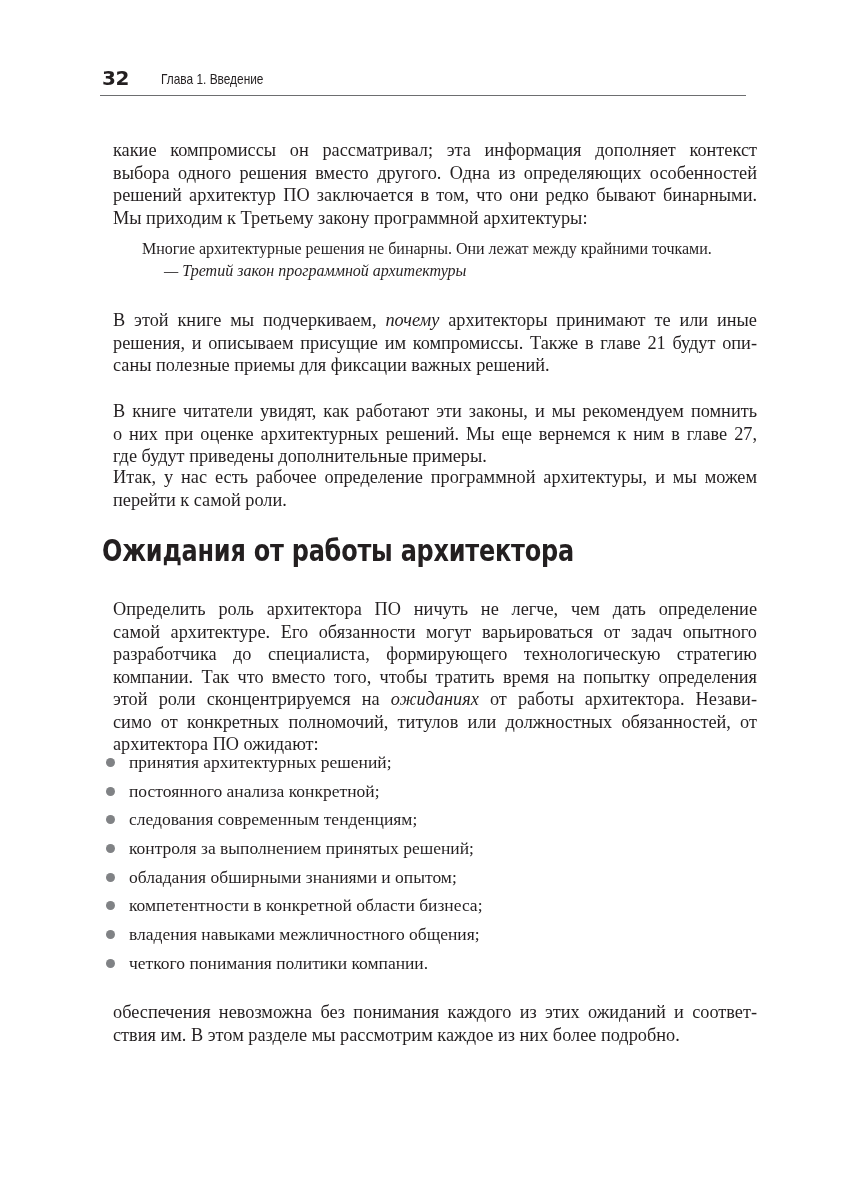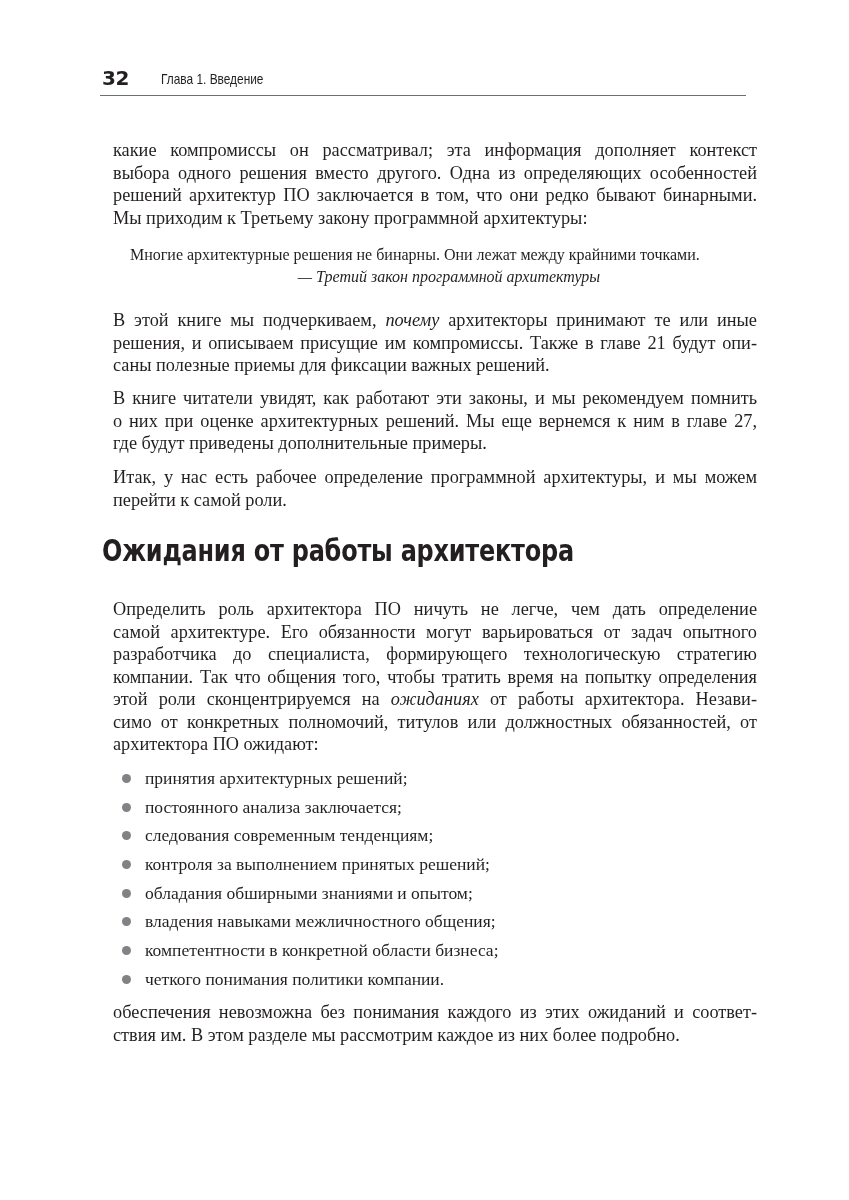--- a/index.html
+++ b/index.html
@@ -8,26 +8,26 @@
   .running-head { position: absolute; left: 102px; top: 66px; width: 644px; height: 30px; }
   .page-num { position: absolute; left: 0; top: 0; font-family: "DejaVu Sans", sans-serif; font-weight: bold; font-size: 20px; color: #231f20; letter-spacing: -0.5px; }
   .chapter { position: absolute; left: 59px; top: 5px; font-family: "Liberation Sans", sans-serif; font-size: 14.5px; color: #231f20; transform: scaleX(0.82); transform-origin: left; }
   .head-rule { position: absolute; left: 100px; top: 95px; width: 646px; height: 0; border-top: 1.5px solid #6d6e70; }
 
   .body-text { font-family: "Liberation Serif", serif; font-size: 18.3px; line-height: 22.5px; color: #231f20; }
   .p { position: absolute; left: 102px; width: 644px; margin: 11px; text-align: justify; }
   .p .line { display: block; text-align: justify; text-align-last: justify; white-space: nowrap; }
   .p .line.last { text-align-last: left; }
   .quote { position: absolute; left: 130px; width: 616px; font-family: "Liberation Serif", serif; font-size: 16px; line-height: 22px; color: #231f20; }
-  .quote .attrib { display: block; padding-left: 22px; font-style: italic; text-align: center; }
+  .quote .attrib { display: block; padding-left: 22px; font-style: italic; }
   em { font-style: italic; }
 
   .section-title { position: absolute; left: 102px; top: 533px; font-family: "DejaVu Sans", sans-serif; font-weight: bold; font-size: 30px; color: #231f20; transform: scaleX(0.80); transform-origin: left; white-space: nowrap; letter-spacing: -0.3px; }
 
-  .bullets { position: absolute; left: 102px; top: 751px; width: 644px; list-style: none; margin: 16px; padding: 0; }
+  .bullets { position: absolute; left: 102px; top: 751px; width: 644px; list-style: none; margin: 0; padding: 0; }
   .bullets li { position: relative; height: 28.7px; line-height: 22px; padding-left: 27px; font-family: "Liberation Serif", serif; font-size: 17.5px; color: #231f20; white-space: nowrap; }
   .bullets .dot { position: absolute; left: 4px; top: 7px; width: 9px; height: 9px; border-radius: 50%; background: #808285; }
 </style>
 </head>
 <body>
 
 <div class="page">
 
   <div class="running-head">
     <span class="page-num">32</span>
@@ -35,62 +35,62 @@
   </div>
   <div class="head-rule"></div>
 
   <div class="p body-text" style="top:128px;">
     <span class="line">какие компромиссы он рассматривал; эта информация дополняет контекст</span>
     <span class="line">выбора одного решения вместо другого. Одна из определяющих особенностей</span>
     <span class="line">решений архитектур ПО заключается в том, что они редко бывают бинарными.</span>
     <span class="line last">Мы приходим к Третьему закону программной архитектуры:</span>
   </div>
 
-  <div class="quote" style="top:244px;">
+  <div class="quote" style="top:238px;margin-left:12px;">
     <span style="display:block;white-space:nowrap;">Многие архитектурные решения не бинарны. Они лежат между крайними точками.</span>
     <span class="attrib">— Третий закон программной архитектуры</span>
   </div>
 
   <div class="p body-text" style="top:298px;">
     <span class="line"><span>В этой книге мы подчеркиваем, </span><em>почему</em><span> архитекторы принимают те или иные</span></span>
     <span class="line">решения, и описываем присущие им компромиссы. Также в главе 21 будут опи-</span>
     <span class="line last">саны полезные приемы для фиксации важных решений.</span>
   </div>
 
-  <div class="p body-text" style="top:376px;">
+  <div class="p body-text" style="top:389px;">
     <span class="line">В книге читатели увидят, как работают эти законы, и мы рекомендуем помнить</span>
     <span class="line">о них при оценке архитектурных решений. Мы еще вернемся к ним в главе 27,</span>
     <span class="line last">где будут приведены дополнительные примеры.</span>
   </div>
 
   <div class="p body-text" style="top:455px;">
     <span class="line">Итак, у нас есть рабочее определение программной архитектуры, и мы можем</span>
     <span class="line last">перейти к самой роли.</span>
   </div>
 
   <h2 class="section-title" style="margin:0;">Ожидания от работы архитектора</h2>
 
   <div class="p body-text" style="top:587px;">
     <span class="line">Определить роль архитектора ПО ничуть не легче, чем дать определение</span>
     <span class="line">самой архитектуре. Его обязанности могут варьироваться от задач опытного</span>
     <span class="line">разработчика до специалиста, формирующего технологическую стратегию</span>
-    <span class="line">компании. Так что общения того, чтобы тратить время на попытку определения</span>
+    <span class="line">компании. Так что вместо того, чтобы тратить время на попытку определения</span>
     <span class="line"><span>этой роли сконцентрируемся на </span><em>ожиданиях</em><span> от работы архитектора. Незави-</span></span>
     <span class="line">симо от конкретных полномочий, титулов или должностных обязанностей, от</span>
     <span class="line last">архитектора ПО ожидают:</span>
   </div>
 
   <ul class="bullets">
     <li><span class="dot"></span><span>принятия архитектурных решений;</span></li>
-    <li><span class="dot"></span><span>постоянного анализа заключается;</span></li>
+    <li><span class="dot"></span><span>постоянного анализа конкретной;</span></li>
     <li><span class="dot"></span><span>следования современным тенденциям;</span></li>
     <li><span class="dot"></span><span>контроля за выполнением принятых решений;</span></li>
     <li><span class="dot"></span><span>обладания обширными знаниями и опытом;</span></li>
+    <li><span class="dot"></span><span>компетентности в конкретной области бизнеса;</span></li>
     <li><span class="dot"></span><span>владения навыками межличностного общения;</span></li>
-    <li><span class="dot"></span><span>компетентности в конкретной области бизнеса;</span></li>
     <li><span class="dot"></span><span>четкого понимания политики компании.</span></li>
   </ul>
 
   <div class="p body-text" style="top:990px;">
     <span class="line">обеспечения невозможна без понимания каждого из этих ожиданий и соответ-</span>
     <span class="line last">ствия им. В этом разделе мы рассмотрим каждое из них более подробно.</span>
   </div>
 
 </div>
 

